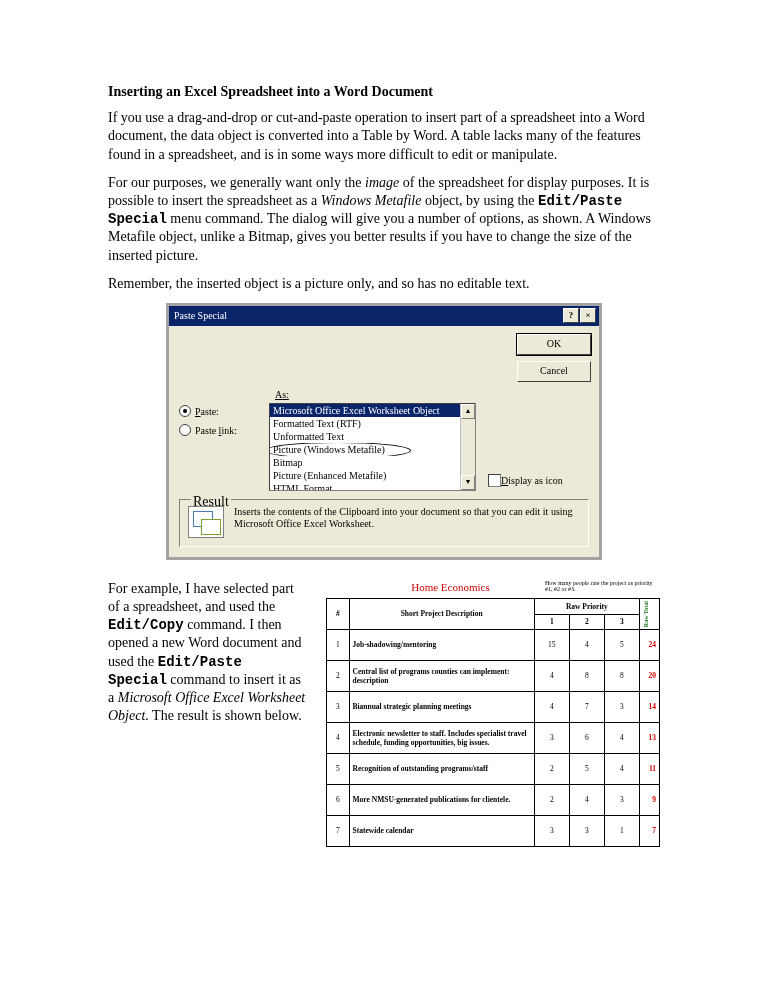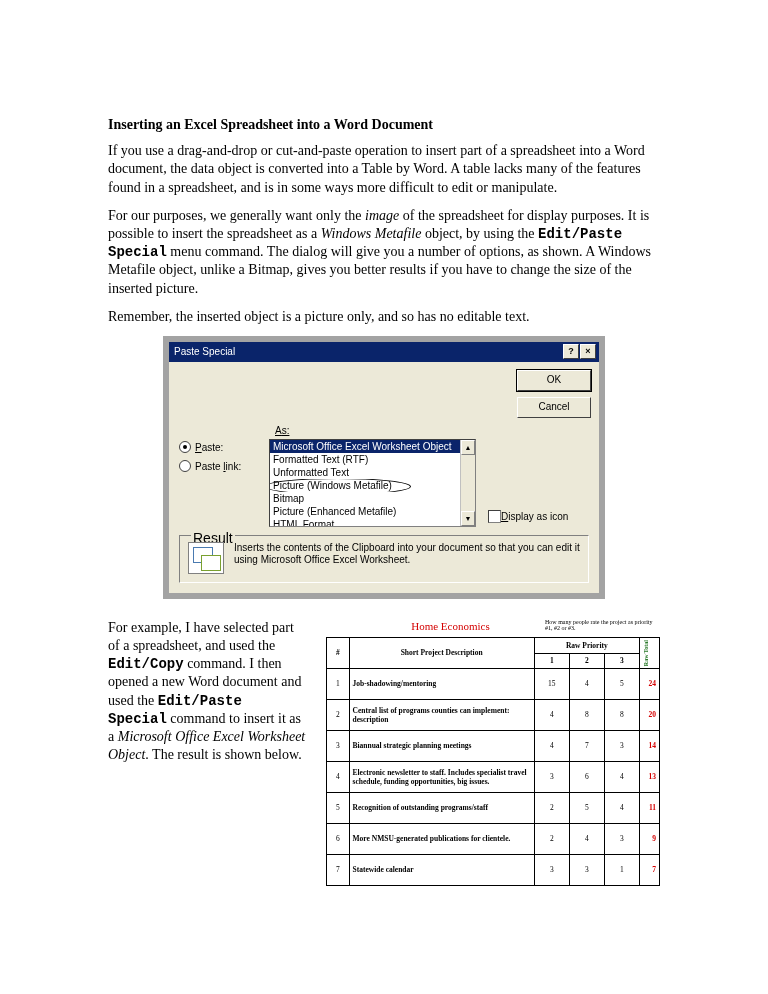--- a/index.html
+++ b/index.html
@@ -3,21 +3,21 @@
 <meta charset="utf-8">
 <style>
   body {
     margin: 0;
     padding: 0;
     background: #fff;
     font-family: "Times New Roman", Times, serif;
     width: 768px;
   }
   .page {
-    padding: 116px 108px 40px 108px;
+    padding: 83px 108px 40px 108px;
     font-size: 14px;
     line-height: 1.3;
     color: #000;
   }
   .title {
     font-weight: bold;
     font-size: 14px;
     margin-bottom: 8px;
   }
   .para {
@@ -28,23 +28,23 @@
   .mono { font-family: "Courier New", monospace; font-weight: bold; }
 
   
   .dialog-wrap {
     display: flex;
     justify-content: center;
     margin: 8px 0 20px 0;
   }
   .dialog {
     width: 430px;
-    border: 6px solid #a3a3a3;
+    border: 3px solid #a3a3a3;
     background: #ece9d8;
-    font-family: Liberation Sans, sans-serif;
+    font-family: Liberation Serif, serif;
     font-size: 10px;
     color: #000;
   }
   .titlebar {
     background: #0a246a;
     color: #fff;
     padding: 2px 3px;
     display: flex;
     align-items: center;
     justify-content: space-between;

